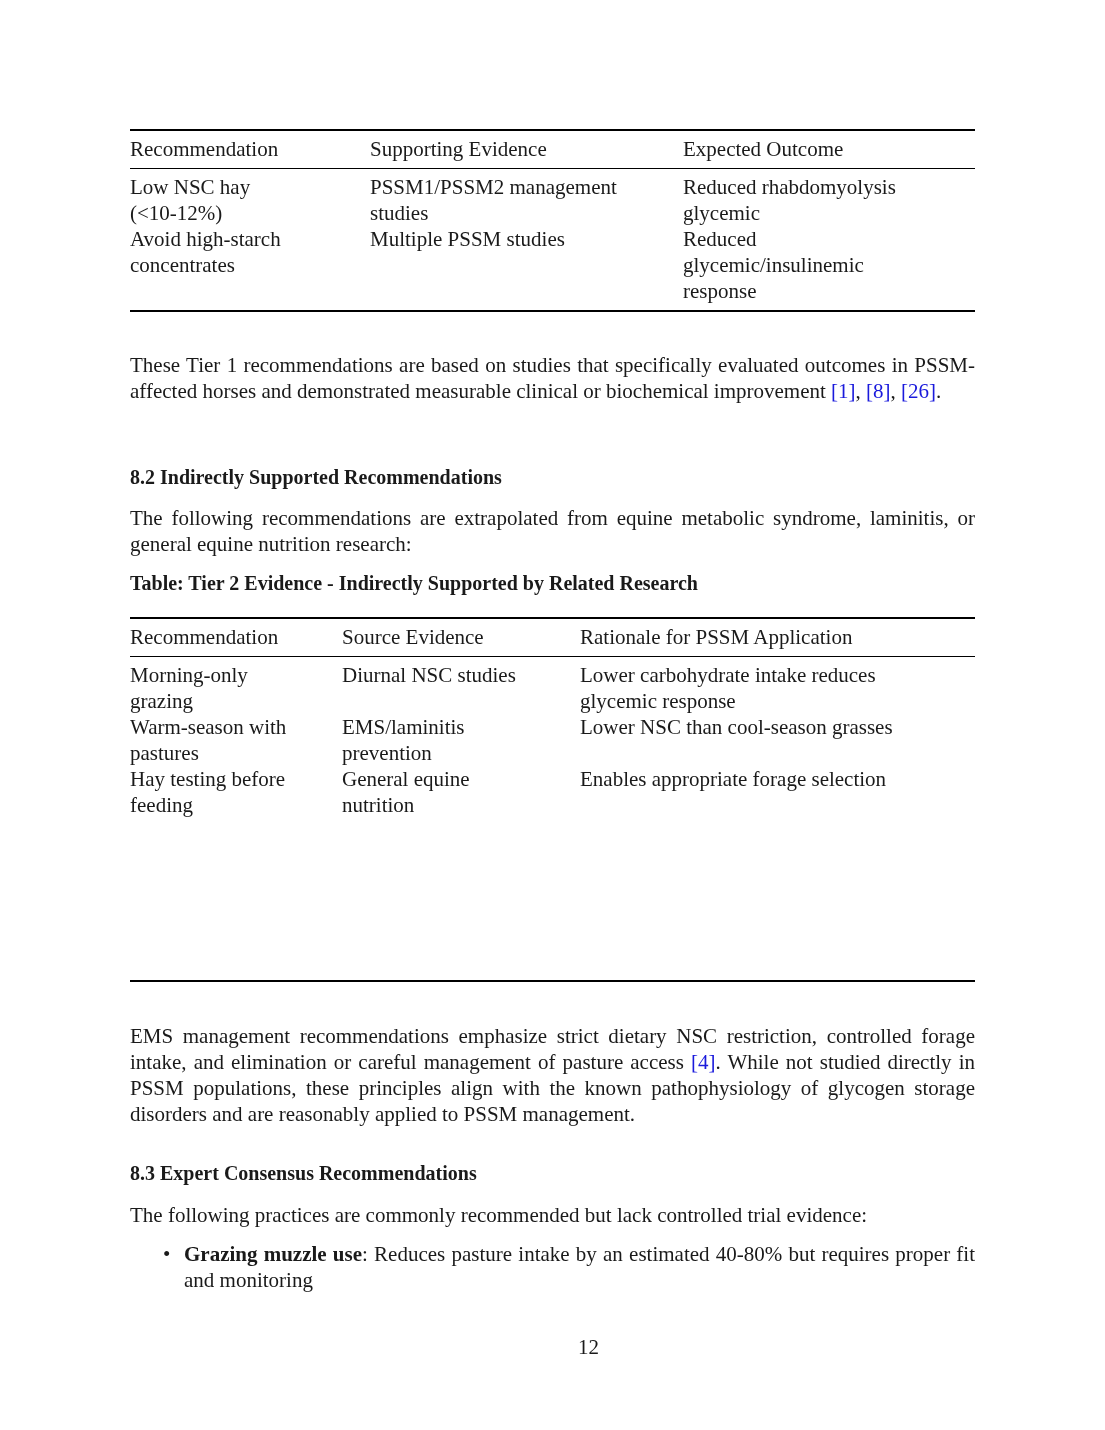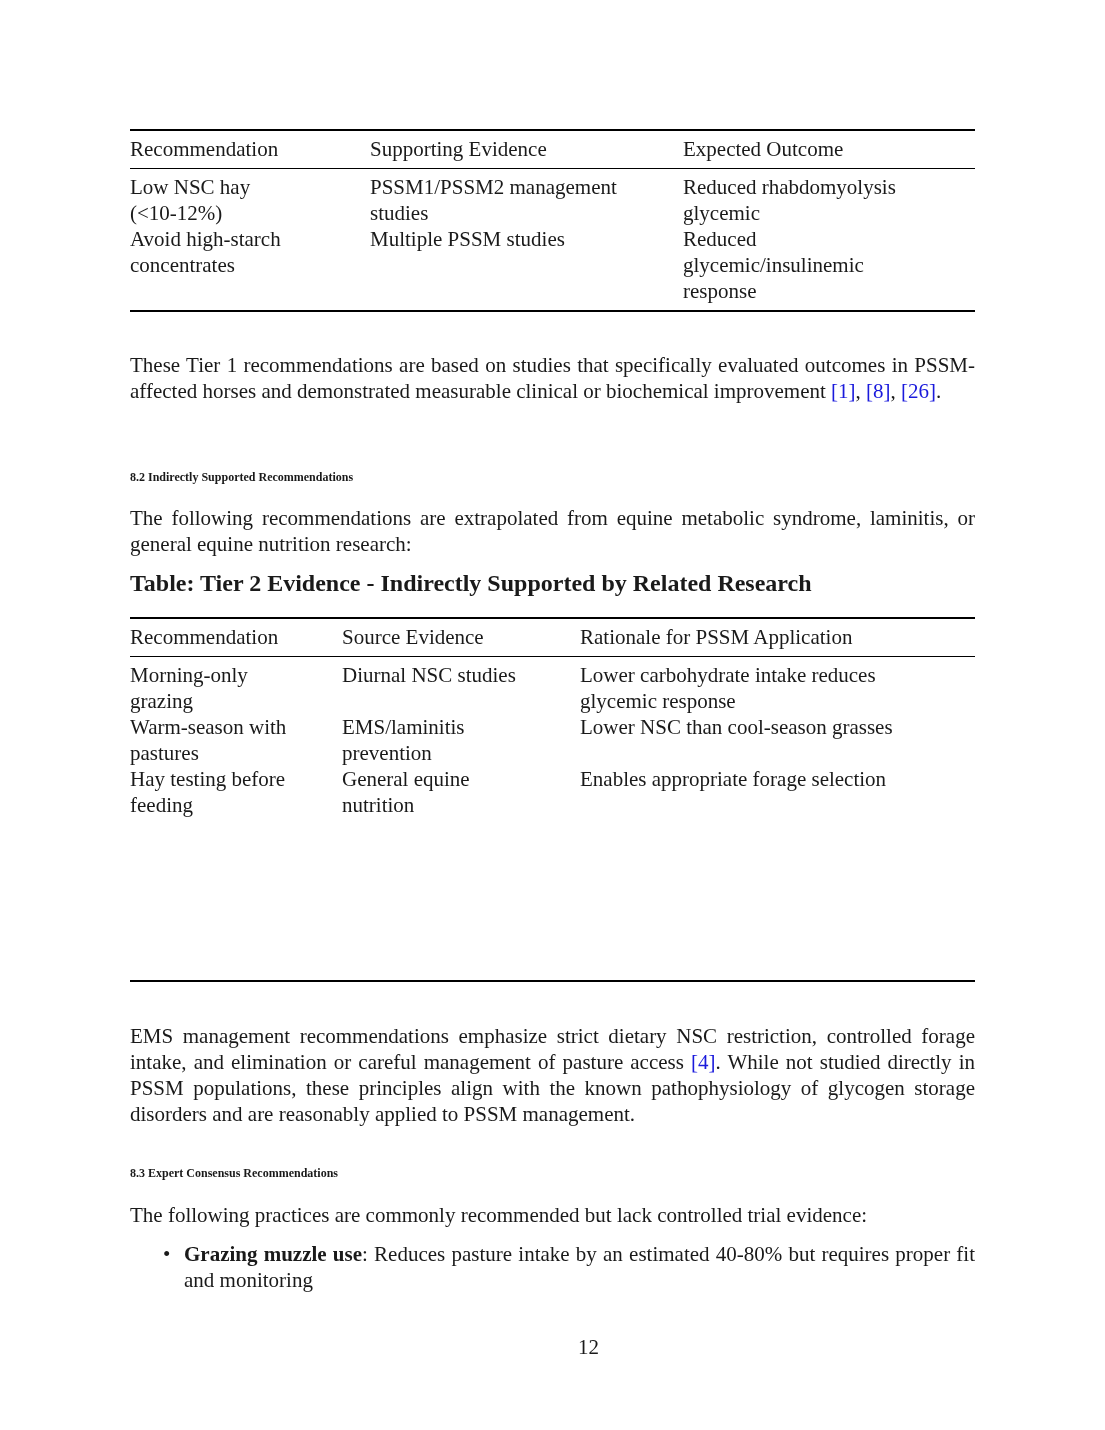--- a/index.html
+++ b/index.html
@@ -8,22 +8,22 @@
     font-family: "Liberation Serif", "DejaVu Serif", serif;
     color: #1a1a1a; font-size: 21px; line-height: 26px;
   }
   .page { position: absolute; left: 130px; top: 0; width: 845px; }
   .abs { position: absolute; left: 0; width: 845px; }
   .rule-thick { height: 2px; background: #000; }
   .rule-thin { height: 1px; background: #000; }
   table { border-collapse: collapse; width: 845px; }
   td, th { padding: 0; vertical-align: top; text-align: left; font-weight: normal; }
   .para { text-align: justify; margin: 0; }
-  .heading { font-weight: bold; font-size: 12px; margin: 0; }
-  .caption { font-weight: bold; font-size: 24px; margin: 0; }
+  .heading { font-weight: bold; font-size: 20px; margin: 0; }
+  .caption { font-weight: bold; font-size: 20px; margin: 0; }
   .cite { color: #1a1adc; }
   .bullet-row { display: flex; }
   .bullet-dot { width: 54px; text-align: right; padding-right: 0; flex: none; position: relative; }
   .bullet-dot span { position: absolute; left: 33px; top: 0; }
   .bullet-text { flex: 1; text-align: justify; }
   .pagenum { position: absolute; left: 0; width: 1105px; top: 1334px; text-align: center; margin-left: 36px; }
 </style>
 </head>
 <body>
 

